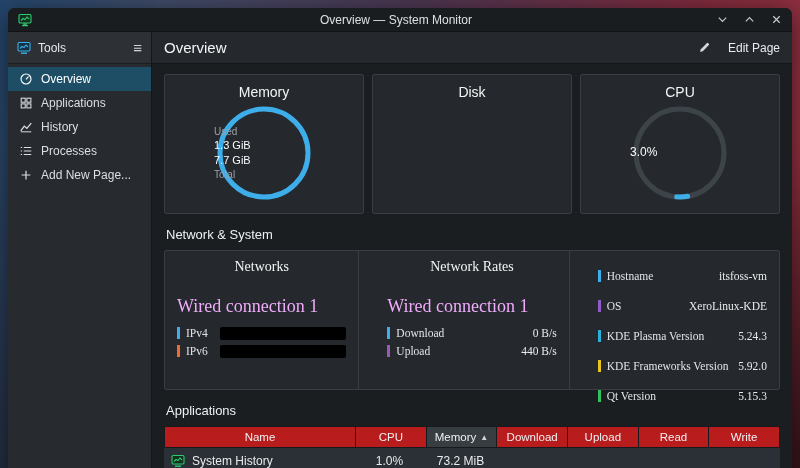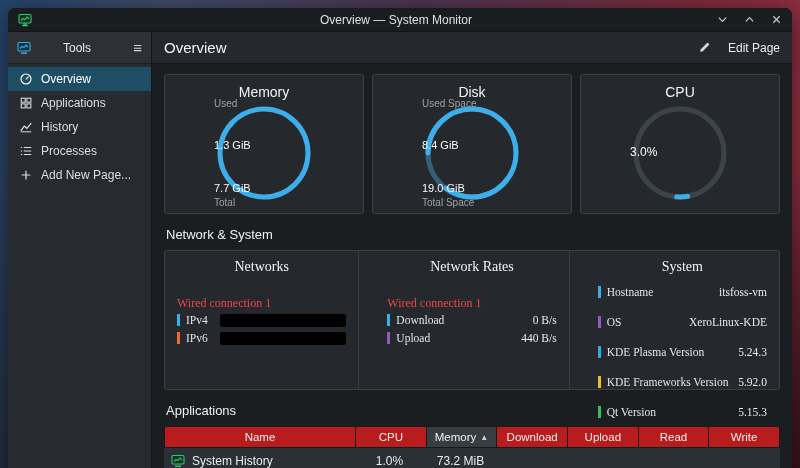--- a/index.html
+++ b/index.html
@@ -27,21 +27,21 @@
   .tb-controls { margin-left: auto; display: flex; gap: 16px; align-items: center; z-index: 2; }
   .tb-btn { display: flex; align-items: center; cursor: pointer; }
   .window-body { display: flex; height: 447px; }
 
   
   .sidebar { width: 144px; background: #272b2f; border-right: 1px solid #141719; display: flex; flex-direction: column; }
   .sidebar-header {
     height: 32px; background: #2d3135; border-bottom: 1px solid #1b1e21;
     display: flex; align-items: center; gap: 7px; padding: 0 9px;
   }
-  .sidebar-header-label { font-size: 12px; color: #e7eaec; flex: 1; margin-left: 25px; }
+  .sidebar-header-label { font-size: 12px; color: #e7eaec; flex: 1; }
   .hamburger { font-size: 15px; color: #cfd3d6; cursor: pointer; line-height: 1; }
   .side-items { padding-top: 3px; }
   .side-item {
     height: 24px; display: flex; align-items: center; gap: 8px;
     padding: 0 11px; font-size: 12px; color: #dcdfe2; cursor: pointer;
   }
   .side-item.selected { background: #1d4e66; color: #ffffff; }
   .side-item .icon { color: inherit; flex: 0 0 auto; display: flex; }
 
   
@@ -59,30 +59,30 @@
 
   .gauge-row { display: flex; gap: 8px; }
   .gauge-card { flex: 1; height: 140px; display: flex; flex-direction: column; align-items: center; }
   .card-title { font-size: 14px; color: #f3f5f6; margin-top: 9px; }
   .gauge-wrap { position: relative; width: 100px; height: 100px; margin-top: 3px; }
   .gauge-center {
     position: absolute; inset: 0; display: flex; flex-direction: column;
     align-items: flex-start; justify-content: center; line-height: 1.32;
   }
   .g-label { font-size: 10px; color: #9aa2a8; }
-  .g-value { font-size: 11px; color: #fcfcfc; margin-top: 28px; }
+  .g-value { font-size: 11px; color: #fcfcfc; }
   .g-big { font-size: 12px; color: #fcfcfc; }
 
   .section-heading { font-size: 13px; color: #eef0f2; margin: 13px 0 8px 2px; }
 
   .net-card { height: 140px; display: flex; }
   .net-col { flex: 1; min-width: 0; padding: 8px 12px; display: flex; flex-direction: column; font-family: Liberation Serif, serif; }
   .net-col + .net-col { border-left: 1px solid #393e42; padding-left: 28px; }
   .net-title { text-align: center; font-size: 14px; color: #f3f5f6; }
-  .conn-label { margin-top: 21px; font-size: 12px; color: #ef4444; }
+  .conn-label { margin-top: 21px; margin-bottom: 7px; font-size: 18px; color: #f0abfc; }
   .sensor-row { display: flex; align-items: center; gap: 6px; height: 18px; font-size: 11.5px; color: #e2e5e8; }
   .swatch { width: 3px; height: 12px; flex: 0 0 auto; }
   .sensor-value { margin-left: auto; color: #e9ebed; }
   .redacted { height: 13px; background: #000; border-radius: 2px; margin-left: 6px; }
   .redacted.v4 { width: 130px; }
   .redacted.v6 { width: 158px; }
   .sys-rows { margin-top: 9px; display: flex; flex-direction: column; gap: 15px; }
   .sys-rows .sensor-row { height: 15px; font-size: 11.5px; }
 
   .apps-table { margin-top: 8px; }
@@ -228,32 +228,20 @@
                 <div class="g-label">Used</div>
                 <div class="g-value">1.3 GiB</div>
                 <div class="g-value">7.7 GiB</div>
                 <div class="g-label">Total</div>
               </div>
             </div>
           </div>
 
           <div class="card gauge-card">
             <div class="card-title">Disk</div>
-            <div class="gauge-wrap">
-              <svg width="100" height="100" viewBox="0 0 100 100">
-                <circle cx="50" cy="50" r="44" fill="none" stroke="#355f78" stroke-width="5"></circle>
-                <circle cx="50" cy="50" r="44" fill="none" stroke="#3daee9" stroke-width="5" stroke-dasharray="235 41.5" stroke-linecap="round" transform="rotate(180 50 50)"></circle>
-              </svg>
-              <div class="gauge-center">
-                <div class="g-label">Used Space</div>
-                <div class="g-value">8.4 GiB</div>
-                <div class="g-value">19.0 GiB</div>
-                <div class="g-label">Total Space</div>
-              </div>
-            </div>
           </div>
 
           <div class="card gauge-card">
             <div class="card-title">CPU</div>
             <div class="gauge-wrap">
               <svg width="100" height="100" viewBox="0 0 100 100">
                 <circle cx="50" cy="50" r="44" fill="none" stroke="#3d4449" stroke-width="5"></circle>
                 <circle cx="50" cy="50" r="44" fill="none" stroke="#3daee9" stroke-width="5" stroke-dasharray="11 265.5" stroke-linecap="round" transform="rotate(80 50 50)"></circle>
               </svg>
               <div class="gauge-center">
@@ -292,21 +280,20 @@
               <span class="sensor-value">0 B/s</span>
             </div>
             <div class="sensor-row">
               <span class="swatch" style="background-color: rgb(155, 89, 182);"></span>
               <span>Upload</span>
               <span class="sensor-value">440 B/s</span>
             </div>
           </div>
 
           <div class="net-col">
-            <div class="net-title">System</div>
             <div class="sys-rows">
               <div class="sensor-row">
                 <span class="swatch" style="background-color: rgb(61, 174, 233);"></span>
                 <span>Hostname</span>
                 <span class="sensor-value">itsfoss-vm</span>
               </div>
               <div class="sensor-row">
                 <span class="swatch" style="background-color: rgb(142, 91, 200);"></span>
                 <span>OS</span>
                 <span class="sensor-value">XeroLinux-KDE</span>

